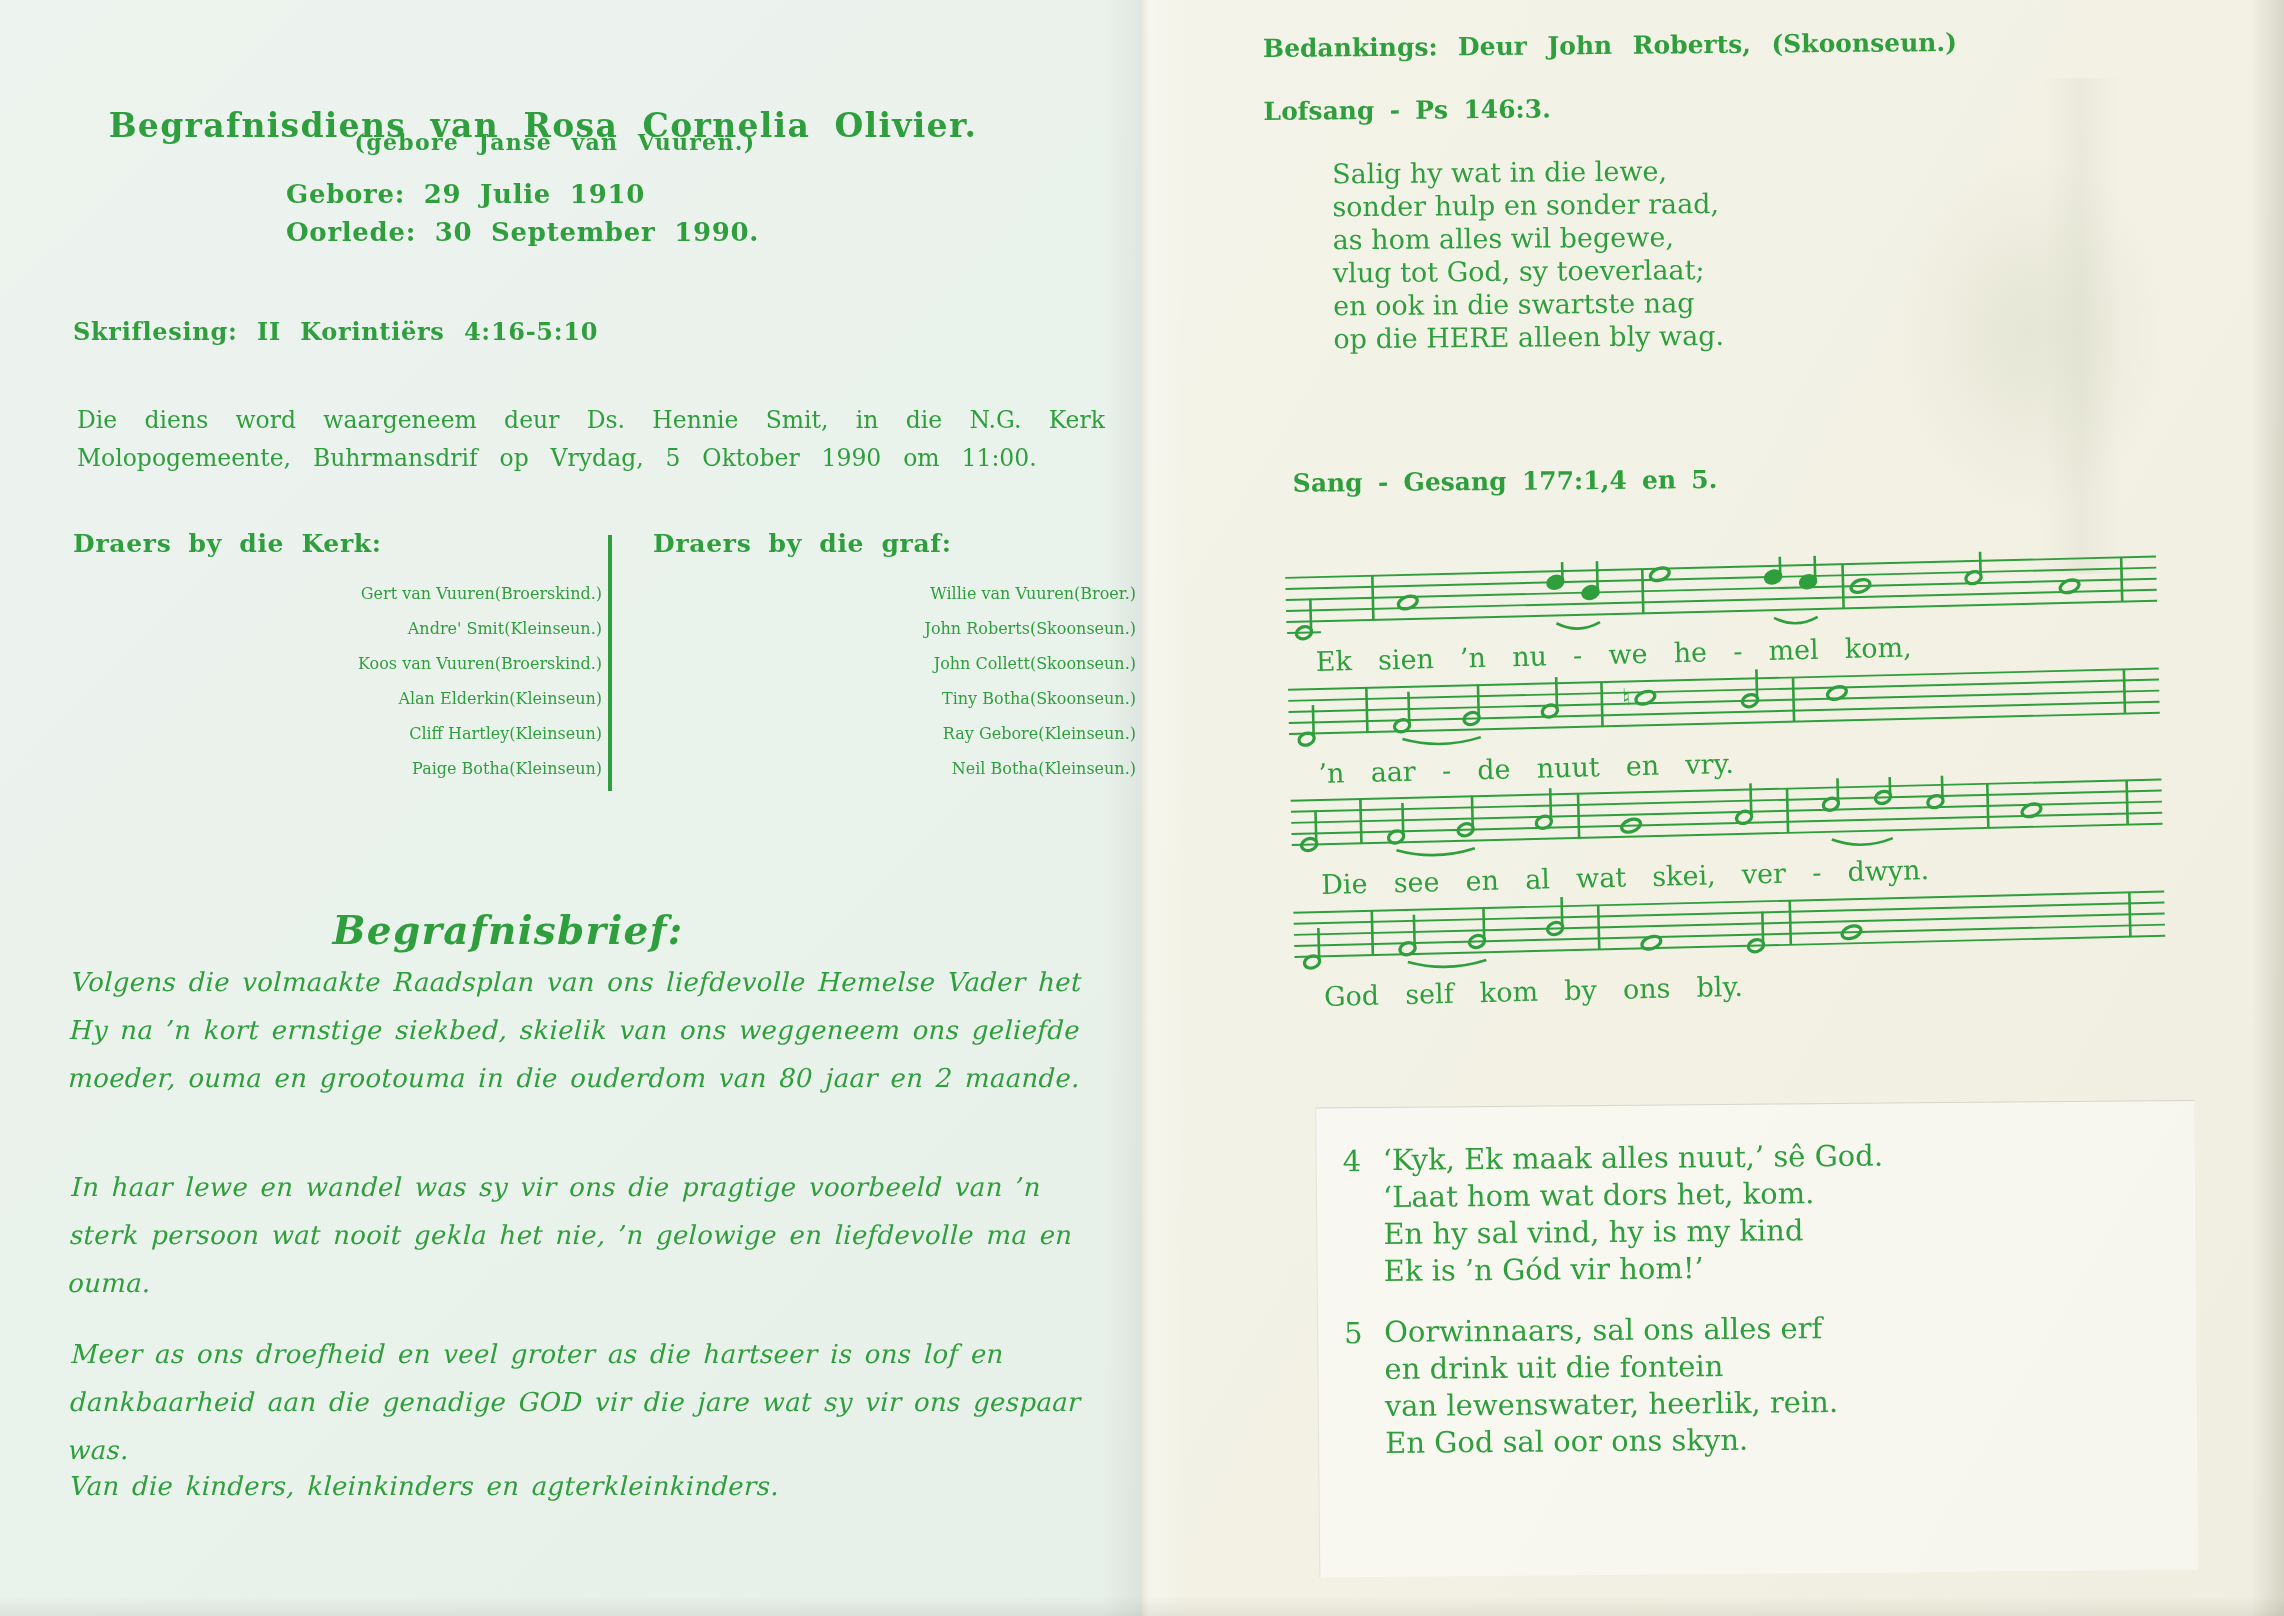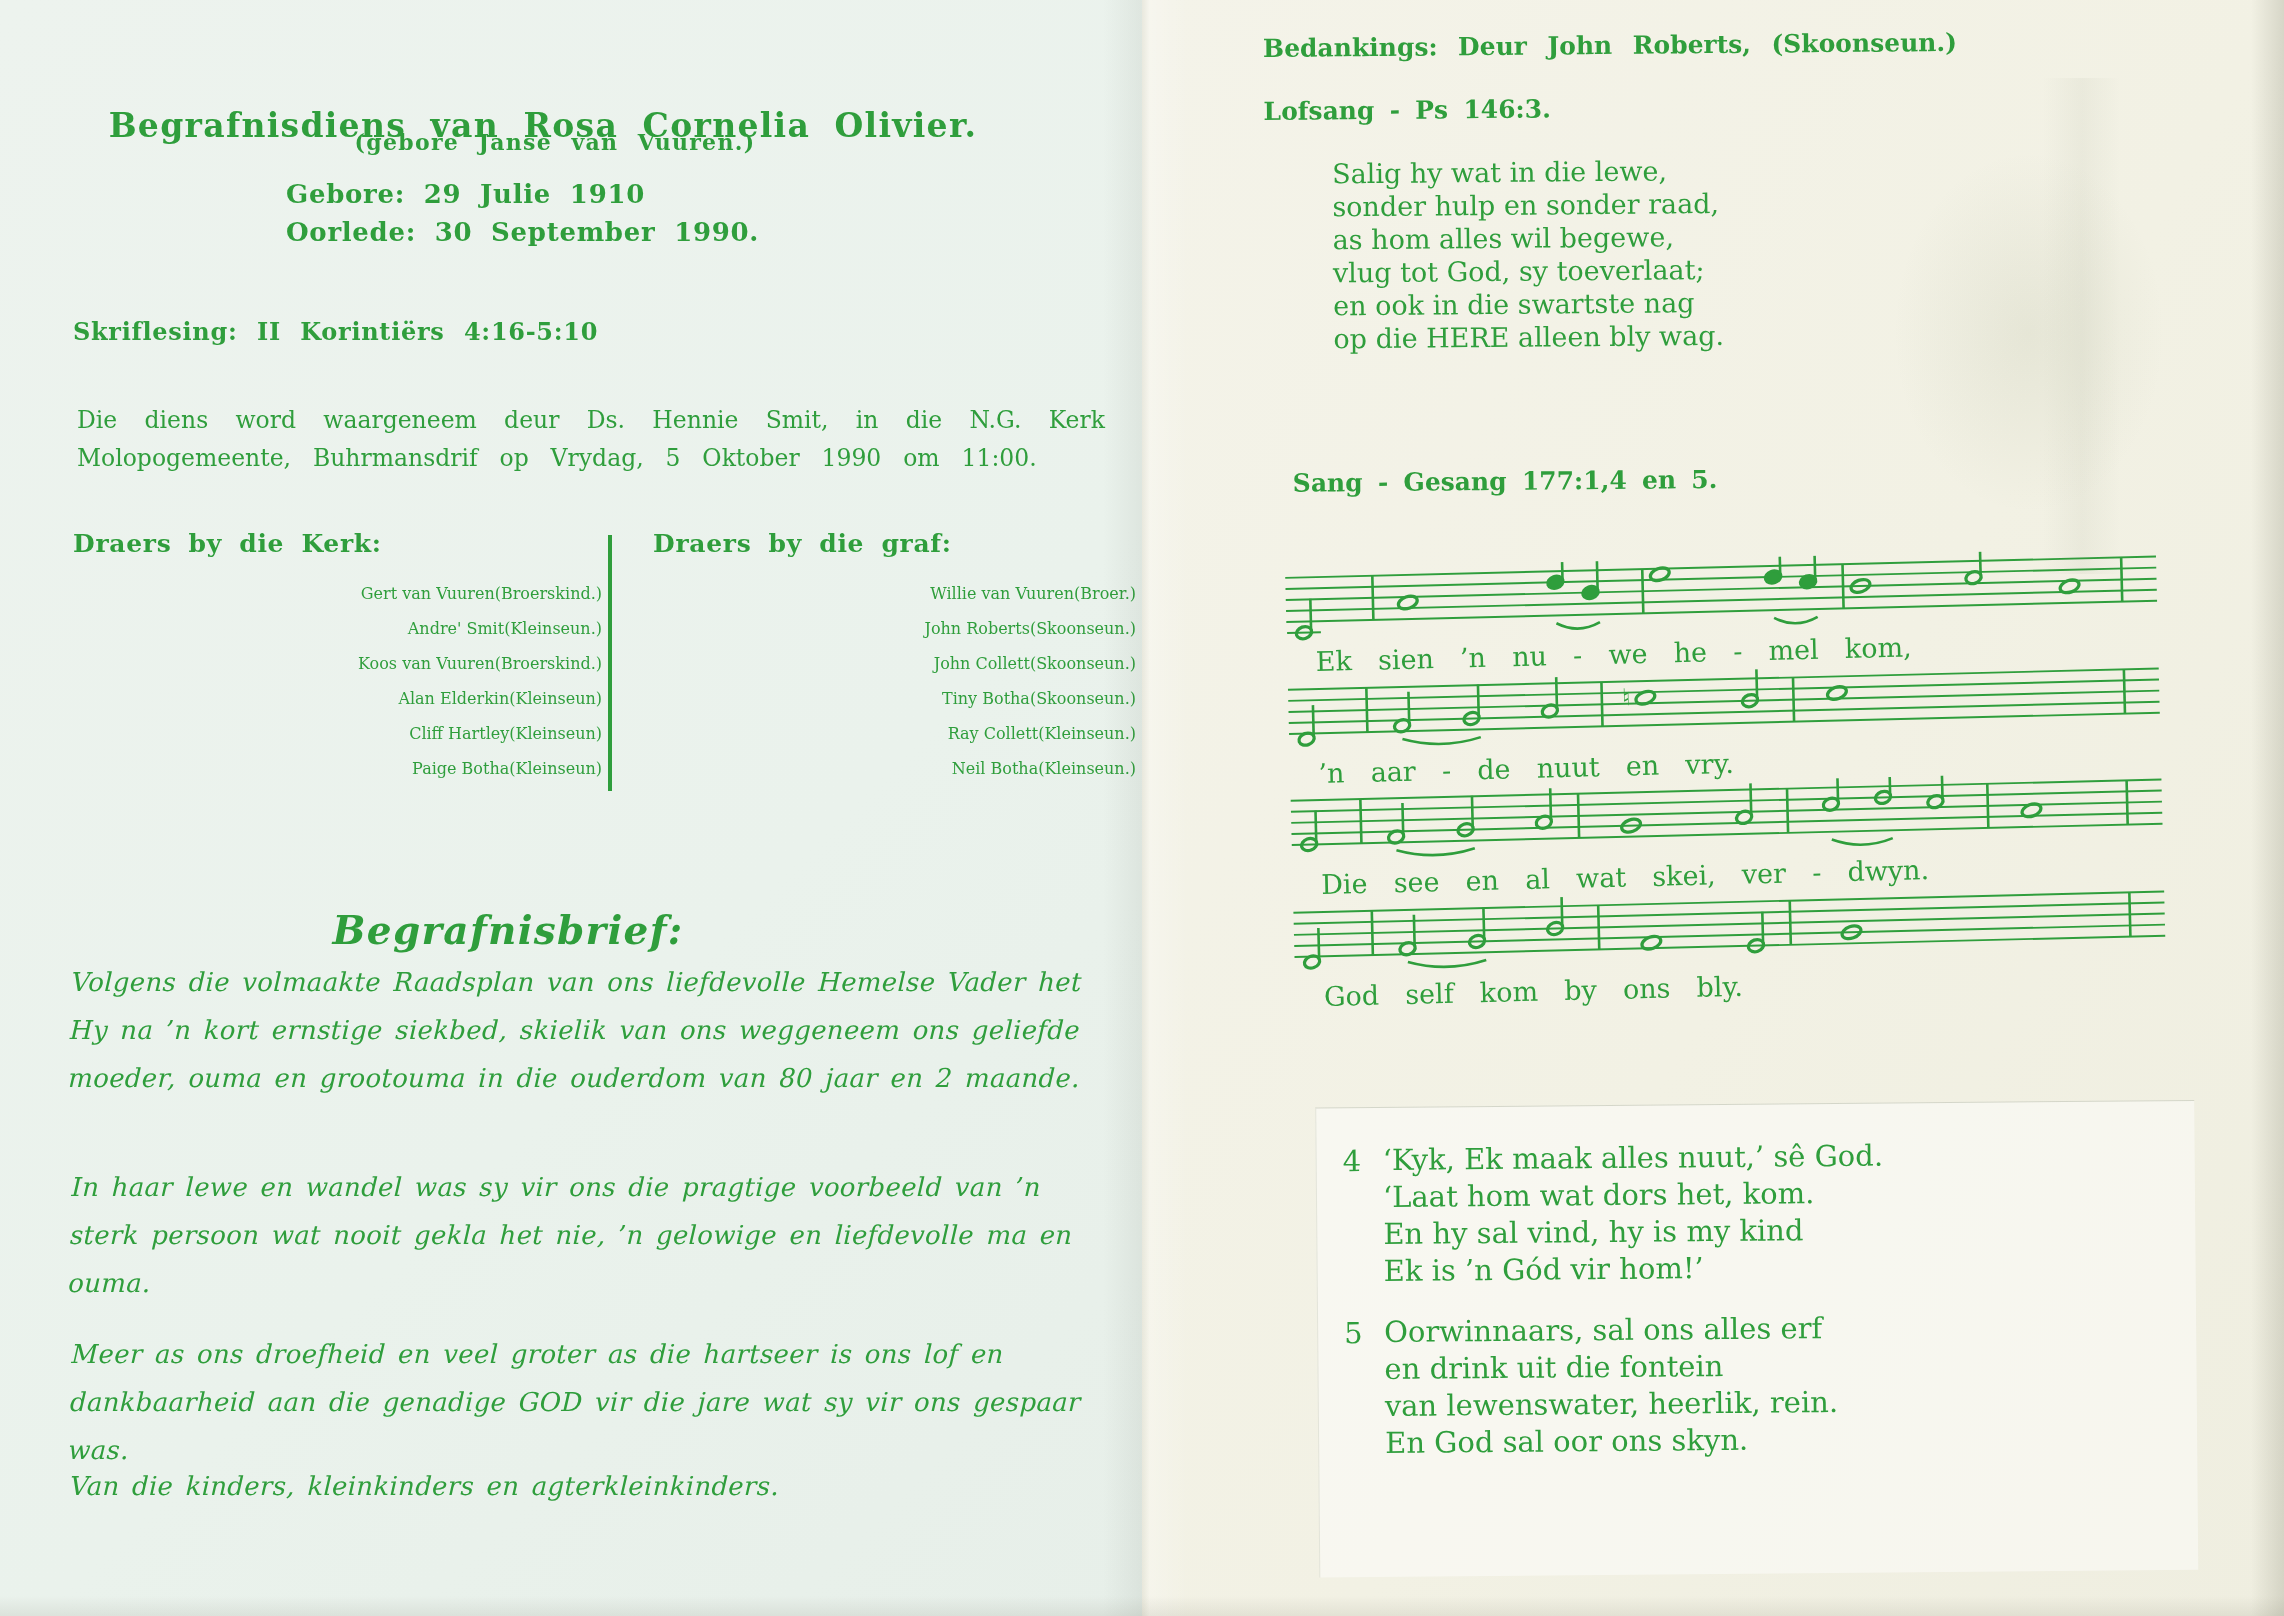--- a/index.html
+++ b/index.html
@@ -99,21 +99,21 @@
 
     <div class="divider"></div>
 
     <section class="bearers-grave tw">
       <div class="col-head">Draers by die graf:</div>
       <div class="bearer-rows">
         <div class="row"><span class="bname">Willie van Vuuren</span><span class="brel">(Broer.)</span></div>
         <div class="row"><span class="bname">John Roberts</span><span class="brel">(Skoonseun.)</span></div>
         <div class="row"><span class="bname">John Collett</span><span class="brel">(Skoonseun.)</span></div>
         <div class="row"><span class="bname">Tiny Botha</span><span class="brel">(Skoonseun.)</span></div>
-        <div class="row"><span class="bname">Ray Collett</span><span class="brel">(Kleinseun.)</span></div>
+        <div class="row"><span class="bname">Ray Gebore</span><span class="brel">(Kleinseun.)</span></div>
         <div class="row"><span class="bname">Neil Botha</span><span class="brel">(Kleinseun.)</span></div>
       </div>
     </section>
 
     <h2 class="letter-heading tw">Begrafnisbrief:</h2>
     <p class="letter p1 tw">Volgens die volmaakte Raadsplan van ons liefdevolle Hemelse Vader het Hy na ’n kort ernstige siekbed, skielik van ons weggeneem ons geliefde moeder, ouma en grootouma in die ouderdom van 80 jaar en 2 maande.</p>
     <p class="letter p2 tw">In haar lewe en wandel was sy vir ons die pragtige voorbeeld van ’n sterk persoon wat nooit gekla het nie, ’n gelowige en liefdevolle ma en ouma.</p>
     <p class="letter p3 tw">Meer as ons droefheid en veel groter as die hartseer is ons lof en dankbaarheid aan die genadige GOD vir die jare wat sy vir ons gespaar was.</p>
     <p class="letter p4 tw">Van die kinders, kleinkinders en agterkleinkinders.</p>
   </div>

